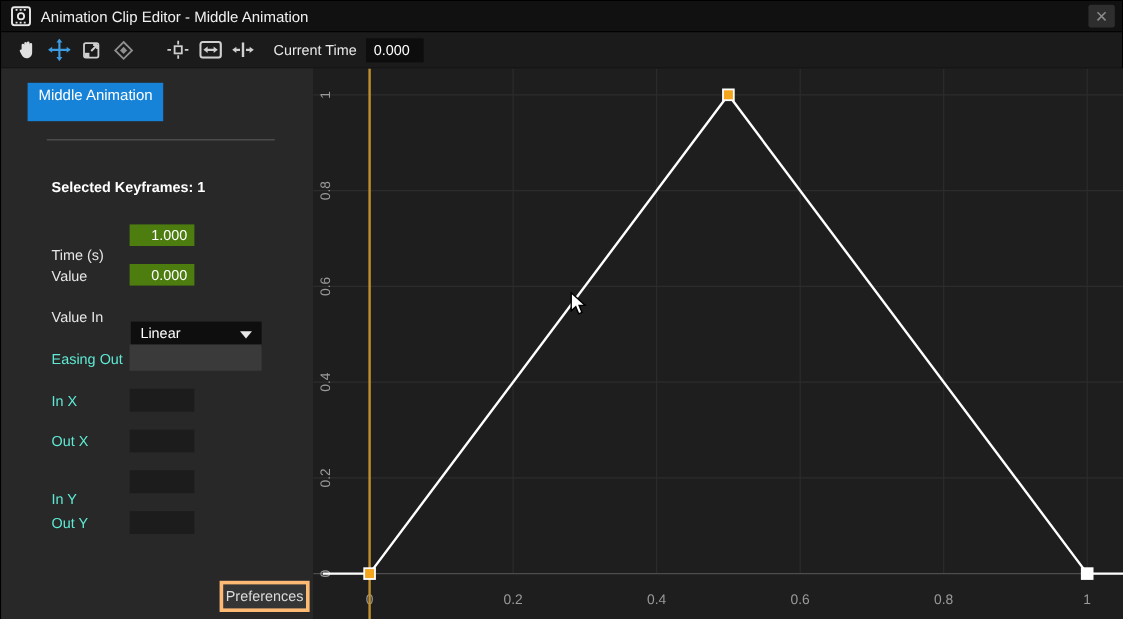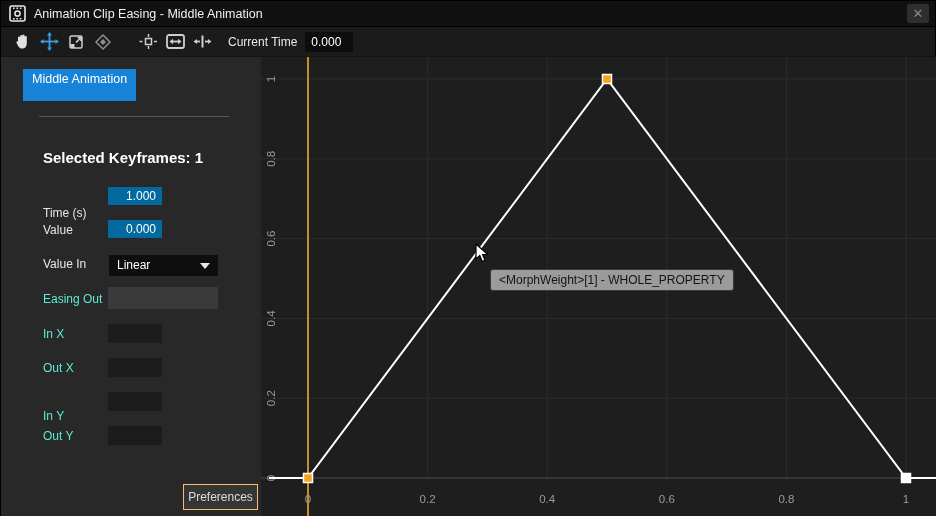--- a/index.html
+++ b/index.html
@@ -25,35 +25,35 @@
   .tool-btn.gap-before { margin-left:18px; }
   .ct-label { color:#e8e8e8; font-size:12px; margin-left:12px; margin-right:8px; }
   .ct-input { width:48px; height:20px; background:#0d0d0d; color:#ffffff; font-size:12px;
               line-height:20px; padding-left:6px; }
 
   
   .sidebar { position:absolute; left:0; top:56px; width:260px; height:460px; background:#282828; }
   .anim-badge { position:absolute; left:22px; top:12px; height:32px; padding:0 9px; background:#1783d8;
                 color:#ffffff; font-size:12.5px; line-height:20px; }
   .divider { position:absolute; left:38px; top:59px; width:190px; height:1px; background:#555555; }
-  .kf-line { position:absolute; left:42px; top:92px; color:#ffffff; font-size:15px; font-weight:bold; }
+  .kf-line { position:absolute; left:42px; top:92px; color:#ffffff; font-size:12px; font-weight:bold; }
   .field-row { position:absolute; left:0; width:260px; }
   .field-label { position:absolute; left:42px; color:#e6e6e6; font-size:12px; }
   .field-label.disabled { color:#5eead4; }
-  .num-input { position:absolute; left:107px; width:54px; height:18px; background:#0369a1; color:#ffffff;
+  .num-input { position:absolute; left:107px; width:54px; height:18px; background:#4d7c0f; color:#ffffff;
                font-size:12px; line-height:18px; text-align:right; padding-right:6px; }
   .num-input.disabled { background:#1c1c1c; color:#6f6f6f; }
   .dropdown { position:absolute; left:108px; width:109px; height:21px; background:#0e0e0e; color:#ffffff;
               font-size:12px; line-height:21px; padding-left:8px; }
   .dropdown .chev { position:absolute; right:8px; top:8px; width:0; height:0;
                     border-left:5px solid transparent; border-right:5px solid transparent;
                     border-top:6px solid #e8e8e8; }
   .dropdown.disabled { background:#3a3a3a; }
   .prefs-btn { position:absolute; left:182px; top:427px; width:75px; height:26px; background:#353535;
-               border:1px solid #fdba74; color:#dcdcdc; font-size:12px;
+               border:3px solid #fdba74; color:#dcdcdc; font-size:12px;
                font-family:"Liberation Sans", sans-serif; }
 
   
   .chart { position:absolute; left:260px; top:56px; width:676px; height:460px; background:#1e1e1e; }
   .chart svg text { font-family:"Liberation Sans", sans-serif; }
   .tooltip { position:absolute; left:229px; top:212px; height:22px; background:#9b9b9b;
              border:1px solid #3a3a3a; border-radius:3px; color:#141414; font-size:12px;
              line-height:20px; padding:0 8px; white-space:nowrap; }
   .cursor { position:absolute; left:214px; top:186px; }
 </style>
@@ -62,21 +62,21 @@
 
 <div class="window">
 
   <div class="titlebar">
     <svg class="app-icon" viewBox="0 0 17 17">
       <rect x="1" y="1" width="15" height="15" rx="2" fill="none" stroke="#e8e8e8" stroke-width="1.6"></rect>
       <circle cx="8.5" cy="8.5" r="2.6" fill="none" stroke="#e8e8e8" stroke-width="1.5"></circle>
       <line x1="4" y1="3.2" x2="13" y2="3.2" stroke="#e8e8e8" stroke-width="1.4" stroke-dasharray="1.6 1.8"></line>
       <line x1="4" y1="13.8" x2="13" y2="13.8" stroke="#e8e8e8" stroke-width="1.4" stroke-dasharray="1.6 1.8"></line>
     </svg>
-    <span class="title">Animation Clip Easing - Middle Animation</span>
+    <span class="title">Animation Clip Editor - Middle Animation</span>
     <div class="close-btn">✕</div>
   </div>
 
   <div class="toolbar">
     <button class="tool-btn" title="">
       <svg width="17" height="17" viewBox="0 0 17 17">
         <path d="M4 8 V4.5 a1.1 1.1 0 0 1 2.2 0 V3.2 a1.1 1.1 0 0 1 2.2 0 V2.6 a1.1 1.1 0 0 1 2.2 0 V4 a1.1 1.1 0 0 1 2.2 0 V10.5 c0 3-1.8 5-4.5 5 c-2.2 0-3.3-.9-4.3-2.8 L2.6 10 c-.5-.9.2-1.9 1.2-1.7 z" fill="#e0e0e0"></path>
       </svg>
     </button>
     <button class="tool-btn">
@@ -147,21 +147,21 @@
     <div class="field-row" style="top:130px">
       <span class="field-label" style="top:19px">Time (s)</span>
       <div class="num-input" style="top:0">1.000</div>
     </div>
     <div class="field-row" style="top:163px">
       <span class="field-label" style="top:3px">Value</span>
       <div class="num-input" style="top:0">0.000</div>
     </div>
     <div class="field-row" style="top:195px">
       <span class="field-label" style="top:5px">Value In</span>
-      <div class="dropdown" style="top:3px">
+      <div class="dropdown" style="top:16px">
         <span>Linear</span>
         <span class="chev"></span>
       </div>
     </div>
     <div class="field-row" style="top:229px">
       <span class="field-label disabled" style="top:6px">Easing Out</span>
       <div class="dropdown disabled" style="top:1px; left:107px; width:110px; height:22px"></div>
     </div>
     <div class="field-row" style="top:267px">
       <span class="field-label disabled" style="top:3px">In X</span>
@@ -208,18 +208,17 @@
         <line x1="0" y1="101.79999999999995" x2="676" y2="101.79999999999995" stroke="#2c2c2c" stroke-width="1"></line>
         <text x="10" y="105.79999999999995" fill="#9a9a9a" font-size="11.5" text-anchor="middle" transform="rotate(-90 10 101.79999999999995)">0.8</text>
         <line x1="0" y1="22" x2="676" y2="22" stroke="#2c2c2c" stroke-width="1"></line>
         <text x="10" y="26" fill="#9a9a9a" font-size="11.5" text-anchor="middle" transform="rotate(-90 10 22)">1</text>
         <path d="M 8 421 L 47 421 L 346 22 L 645 421 L 676 421" stroke="#ffffff" stroke-width="2" fill="none"></path>
         <line x1="47" y1="0" x2="47" y2="460" stroke="#c18f2d" stroke-width="2"></line>
         <rect x="42.5" y="416.5" width="9" height="9" fill="#f3a51d" stroke="#ffffff" stroke-width="1.5"></rect>
         <rect x="341.5" y="17.5" width="9" height="9" fill="#f3a51d" stroke="#ffffff" stroke-width="1.5"></rect>
         <rect x="640.5" y="416.5" width="9" height="9" fill="#ffffff" stroke="#ffffff" stroke-width="1.5"></rect>
       </svg>
-    <div class="tooltip">&lt;MorphWeight&gt;[1] - WHOLE_PROPERTY</div>
     <svg class="cursor" width="14" height="20" viewBox="0 0 14 20">
       <path d="M1 1 L1 16 L4.8 12.6 L7.2 18.5 L10 17.3 L7.6 11.6 L12.5 11.3 Z" fill="#ffffff" stroke="#000000" stroke-width="1.2"></path>
     </svg>
   </div>
 </div>
 
 </body></html>

